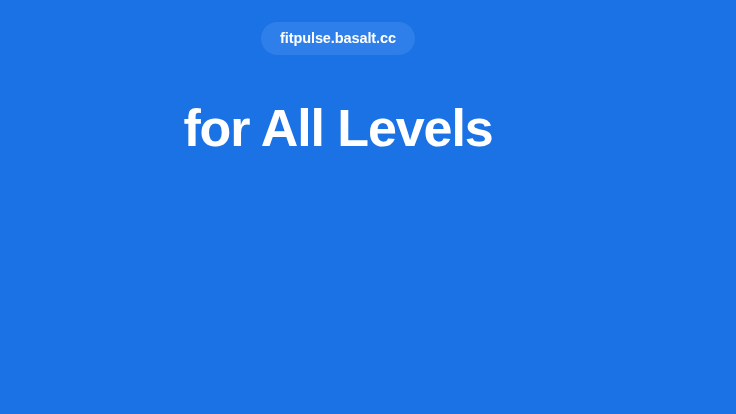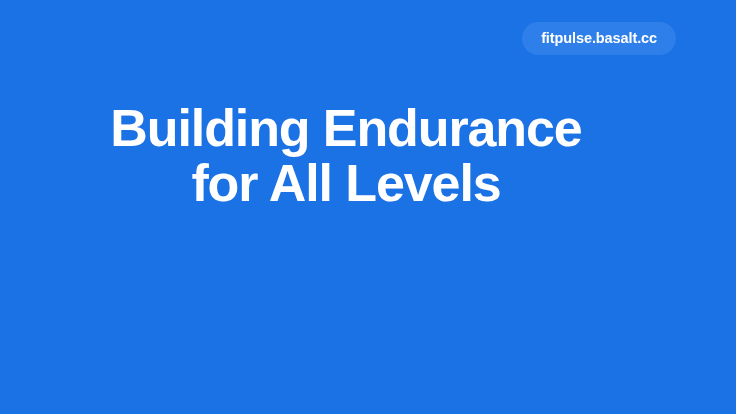--- a/index.html
+++ b/index.html
@@ -14,21 +14,21 @@
     background: #1B72E5;
   }
   .og-card {
     position: relative;
     width: 676px;
     height: 414px;
     background: #1B72E5;
     box-sizing: border-box;
     display: flex;
     flex-direction: column;
-    align-items: flex-end;
+    align-items: center;
   }
   .site-badge {
     margin-top: 22px;
     height: 33px;
     display: inline-flex;
     align-items: center;
     justify-content: center;
     padding: 0 19px;
     border-radius: 17px;
     background: #2F7FEA;
@@ -61,17 +61,16 @@
 </head>
 <body>
 
 <div class="og-card">
 
   <div class="site-badge">
     <span class="site-badge-label">fitpulse.basalt.cc</span>
   </div>
 
   <h1 class="headline">
-    <span class="headline-line">Building Endurance</span>
     <span class="headline-line">for All Levels</span>
   </h1>
 
 </div>
 
 </body></html>

